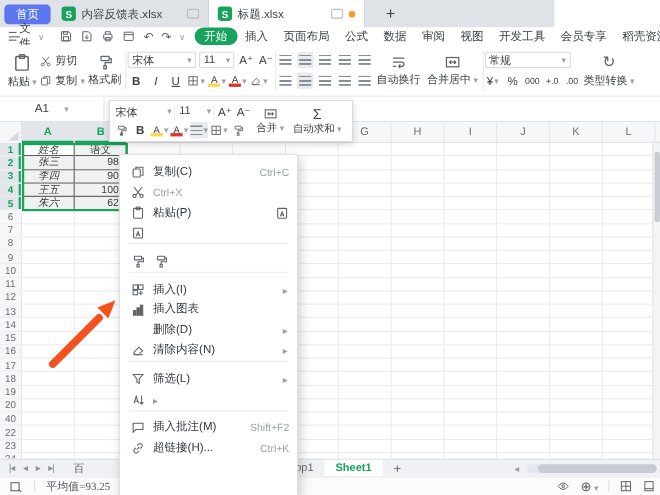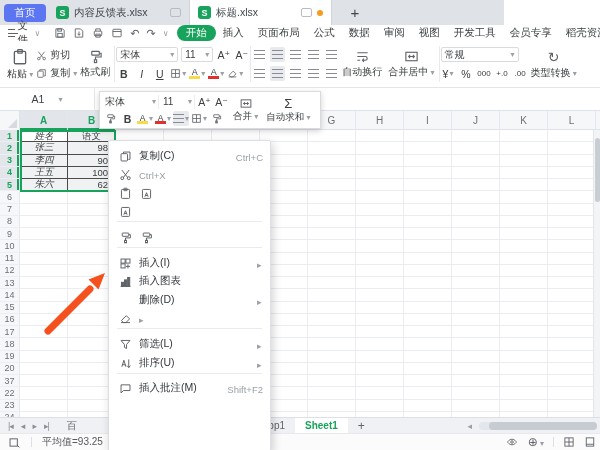--- a/index.html
+++ b/index.html
@@ -95,21 +95,21 @@
   .sheetbar { position:absolute; left:0; top:417px; width:600px; height:16px; background:#eff1f4; border-top:1px solid #dcdfe3; display:flex; align-items:center; font-size:10px; color:#5f6368; }
   .snav { display:flex; gap:8px; padding:0 8px; color:#8a8f98; font-size:9px; letter-spacing:-1px; }
   .stab { padding:0 10px; height:16px; display:flex; align-items:center; color:#5f6368; }
   .stab.on { background:#fff; color:#17a35b; font-weight:bold; }
   .hscroll { position:absolute; right:3px; top:4px; width:118px; height:8px; background:#e3e6ea; border-radius:4px; }
   .hthumb { position:absolute; left:10px; top:0; width:108px; height:8px; background:#c7cbd2; border-radius:4px; }
   .hsmark { position:absolute; right:128px; top:3px; color:#9aa0a6; font-size:9px; }
 
   
   .statusbar { position:absolute; left:0; top:433px; width:600px; height:17px; background:#fbfbfc; border-top:1px solid #e7e9ec; display:flex; align-items:center; font-size:10px; color:#55585e; }
-  .stat-left { display:flex; align-items:center; gap:10px; padding-left:8px; }
+  .stat-left { display:flex; align-items:center; gap:10px; padding-left:8px;font-family:Liberation Serif, serif; }
   .stat-right { margin-left:auto; display:flex; align-items:center; gap:9px; padding-right:4px; color:#5f6368; }
   .sdiv { width:1px; height:10px; background:#dcdfe3; }
 </style>
 </head>
 <body>
 
 <svg width="0" height="0" style="position:absolute">
   <defs>
     <symbol id="i-copy" viewBox="0 0 16 16">
         <rect x="2.5" y="4.5" width="8" height="9" rx="1"></rect>
@@ -730,21 +730,21 @@
         <div class="cell"></div>
         <div class="cell"></div>
         <div class="cell"></div>
         <div class="cell"></div>
         <div class="cell"></div>
         <div class="cell"></div>
         <div class="cell"></div>
         <div class="cell"></div>
       </div>
       <div class="grow">
-        <div class="rowhdr">37</div>
+        <div class="rowhdr">40</div>
         <div class="cell"></div>
         <div class="cell"></div>
         <div class="cell"></div>
         <div class="cell"></div>
         <div class="cell"></div>
         <div class="cell"></div>
         <div class="cell"></div>
         <div class="cell"></div>
         <div class="cell"></div>
         <div class="cell"></div>
@@ -884,20 +884,21 @@
         </svg>
       </span>
     <span class="mis">Ctrl+X</span>
   </div>
   <div class="mi">
     <span class="mic">
         <svg class="ico" width="13" height="13">
           <use href="#i-paste"></use>
         </svg>
       </span>
+    <span class="mil">粘贴(P)</span>
     <span class="mic">
         <svg class="ico" width="13" height="13">
           <use href="#i-clipa"></use>
         </svg>
       </span>
   </div>
   <div class="mi">
     <span class="mic">
         <svg class="ico" width="13" height="13">
           <use href="#i-clipa"></use>
@@ -939,50 +940,59 @@
     <span class="mic"></span>
     <span class="mil">删除(D)</span>
     <span class="mia">▸</span>
   </div>
   <div class="mi">
     <span class="mic">
         <svg class="ico" width="13" height="13">
           <use href="#i-eraser"></use>
         </svg>
       </span>
+    <span class="mil">清除内容(N)</span>
     <span class="mia">▸</span>
   </div>
   <div class="msep"></div>
   <div class="mi">
     <span class="mic">
         <svg class="ico" width="13" height="13">
           <use href="#i-filter"></use>
         </svg>
       </span>
     <span class="mil">筛选(L)</span>
     <span class="mia">▸</span>
   </div>
   <div class="mi">
     <span class="mic">
         <svg class="ico" width="13" height="13">
           <use href="#i-sort"></use>
         </svg>
       </span>
-    <span class="mil">排序(U)</span>
     <span class="mia">▸</span>
   </div>
   <div class="msep"></div>
   <div class="mi">
     <span class="mic">
         <svg class="ico" width="13" height="13">
           <use href="#i-comment"></use>
         </svg>
       </span>
     <span class="mil">插入批注(M)</span>
     <span class="mis">Shift+F2</span>
+  </div>
+  <div class="mi">
+    <span class="mic">
+        <svg class="ico" width="13" height="13">
+          <use href="#i-link"></use>
+        </svg>
+      </span>
+    <span class="mil">超链接(H)...</span>
+    <span class="mis">Ctrl+K</span>
   </div>
 </div>
 
 <svg class="pointer" width="600" height="450">
   <line x1="48" y1="331" x2="90" y2="289" stroke="#f4511e" stroke-width="7" stroke-linecap="round"></line>
   <polygon points="105,273 98.5,289.5 88.5,279.5" fill="#f4511e"></polygon>
 </svg>
 
 <div class="sheetbar">
   <div class="snav">

